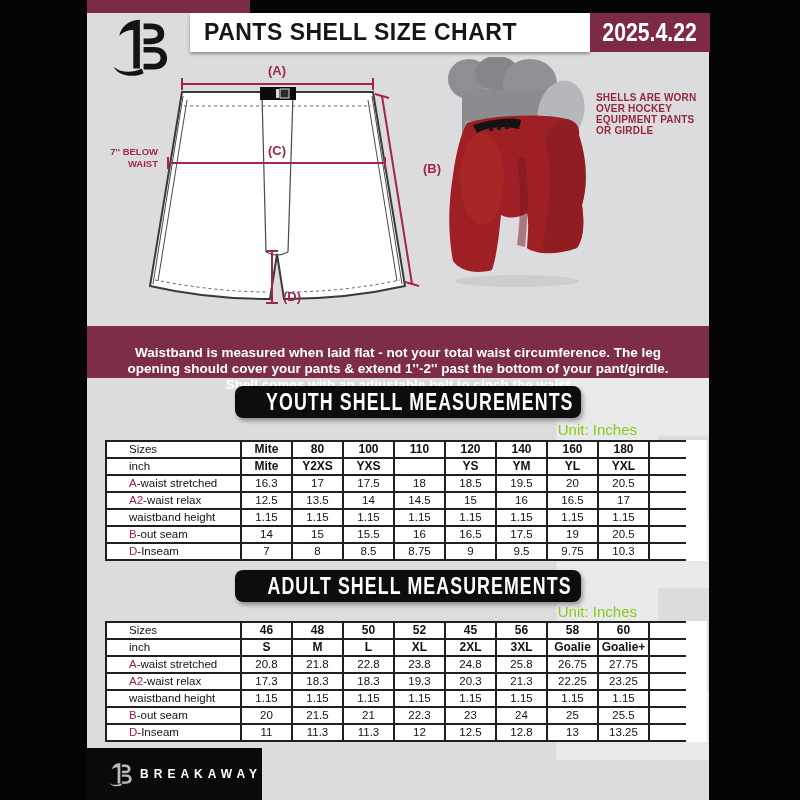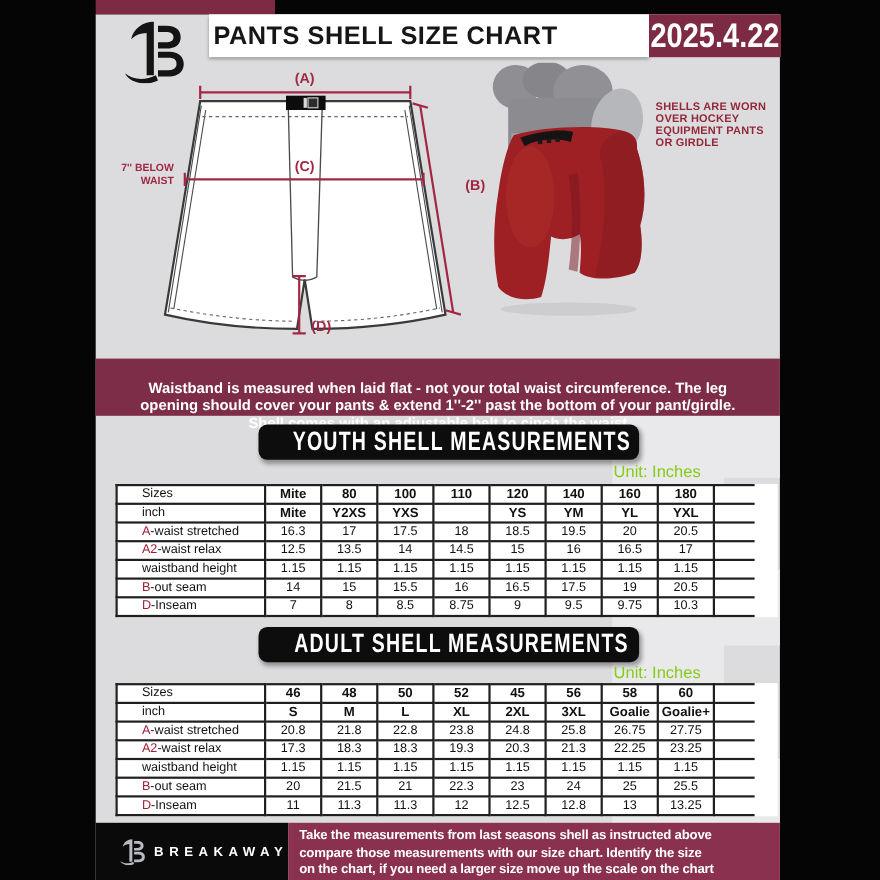--- a/index.html
+++ b/index.html
@@ -6,24 +6,24 @@
   .page{position:relative;width:800px;height:800px;background:#050505;overflow:hidden;
         font-family:"Liberation Sans","DejaVu Sans",sans-serif;}
   .content{position:absolute;left:87px;top:13px;width:622px;height:787px;background:#dcdcde;overflow:hidden;}
   .watermark{position:absolute;left:420px;top:290px;font-size:540px;line-height:1;font-weight:bold;
              color:#e9e9ec;font-family:"DejaVu Sans",sans-serif;user-select:none;}
   
   .top-tab{position:absolute;left:87px;top:0;width:163px;height:13px;background:#7d2b44;}
   .logo-box{position:absolute;left:108px;top:16px;width:60px;height:60px;}
   .titlebar{position:absolute;left:190px;top:13px;width:400px;height:39px;background:#fff;
             box-shadow:0 2px 3px rgba(0,0,0,.35);display:flex;align-items:center;}
-  .titlebar .t{padding-left:4px;font-size:23px;font-weight:bold;color:#161616;letter-spacing:.5px;}
+  .titlebar .t{padding-left:14px;font-size:23px;font-weight:bold;color:#161616;letter-spacing:.5px;}
   .datebox{position:absolute;left:590px;top:13px;width:120px;height:39px;background:#7d2b44;
            display:flex;align-items:center;justify-content:center;}
-  .datebox .d{font-size:31px;font-weight:bold;color:#fff;}
+  .datebox .d{font-size:25px;font-weight:bold;color:#fff;}
   .cond{display:inline-block;transform:scaleX(.74);transform-origin:50% 50%;white-space:nowrap;}
   .cond85{display:inline-block;transform:scaleX(.85);transform-origin:50% 50%;white-space:nowrap;}
   
   .diagram{position:absolute;left:90px;top:55px;}
   .photo{position:absolute;left:437px;top:57px;}
   .photo-note{position:absolute;left:596px;top:92px;width:115px;font-size:10px;font-weight:bold;
               color:#93283a;line-height:11px;letter-spacing:.2px;}
   
   .banner{position:absolute;left:87px;top:326px;width:622px;height:52px;background:#7d2d47;
           color:#fff;text-align:center;font-weight:bold;font-size:13.5px;line-height:16px;padding-top:19px;
@@ -366,19 +366,14 @@
         </tbody>
     </table>
   </div>
 
   <div class="footer-black">
     <svg width="30" height="30" viewBox="0 0 64 64" fill="#b9bac0" style="margin-left:20px;">
         <use href="#logo-b"></use>
       </svg>
     <span class="brand">BREAKAWAY</span>
   </div>
-  <div class="footer-maroon">
-    <div>Take the measurements from last seasons shell as instructed above</div>
-    <div>compare those measurements  with our size chart. Identify the size</div>
-    <div>on the chart, if you need a larger size move up the scale on the chart</div>
-  </div>
 
 </div>
 
 </body></html>

